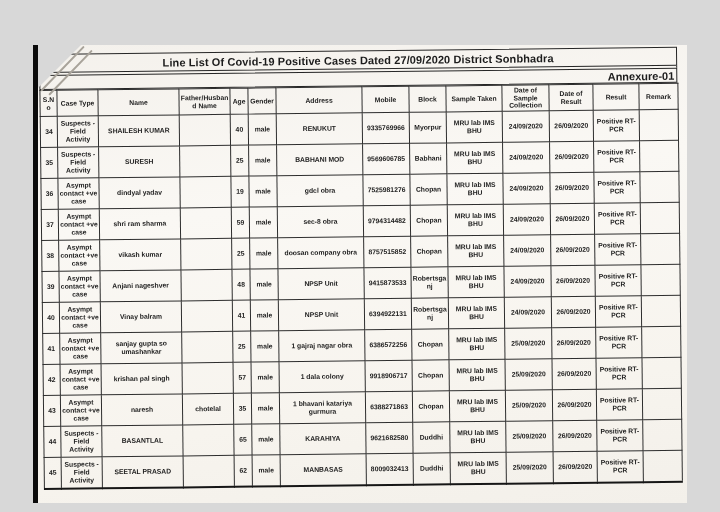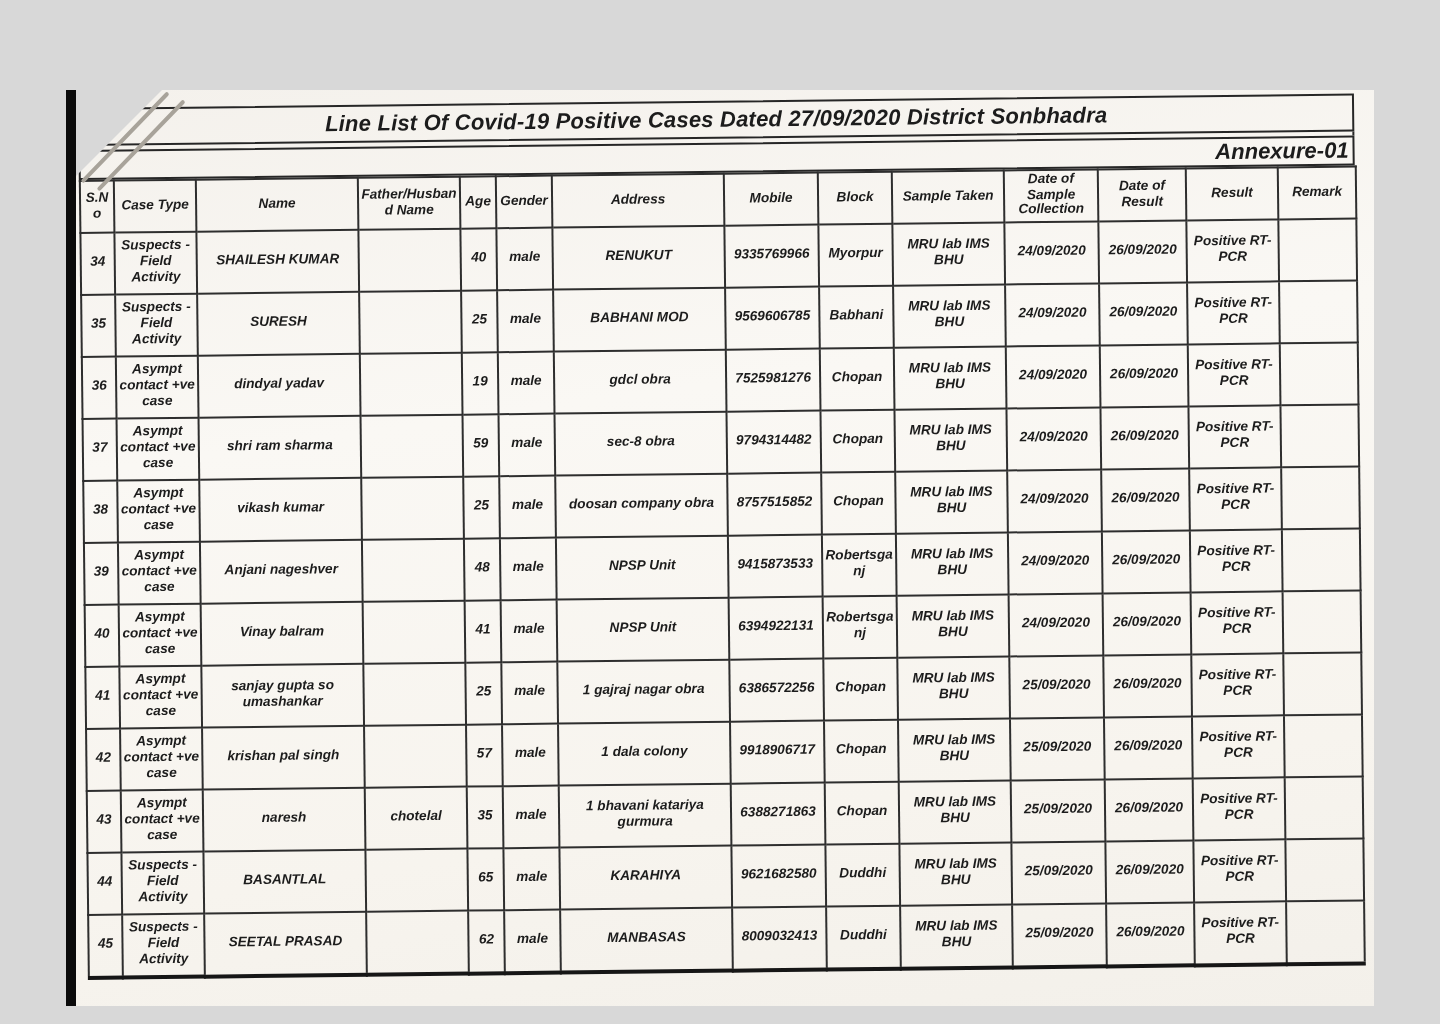--- a/index.html
+++ b/index.html
@@ -1,20 +1,19 @@
 <!DOCTYPE html>
 <html><head>
 <meta charset="utf-8">
 <style>
   html,body{margin:0;padding:0;}
   .canvas{
     position:relative;width:720px;height:512px;overflow:hidden;
     background:#d8d8d8;
     font-family:"Liberation Sans",sans-serif;
-    font-style:italic;
   }
   .page{
     position:absolute;left:33px;top:45px;width:654px;height:458px;
     background:linear-gradient(172deg,#f4f1ec 0%,#faf8f4 35%,#f7f4ee 75%,#f3f0ea 100%);
   }
   .edge-strip{
     position:absolute;left:33px;top:45px;width:5px;height:458px;
     background:#0b0b0b;z-index:30;
   }
   .corner-fold{

